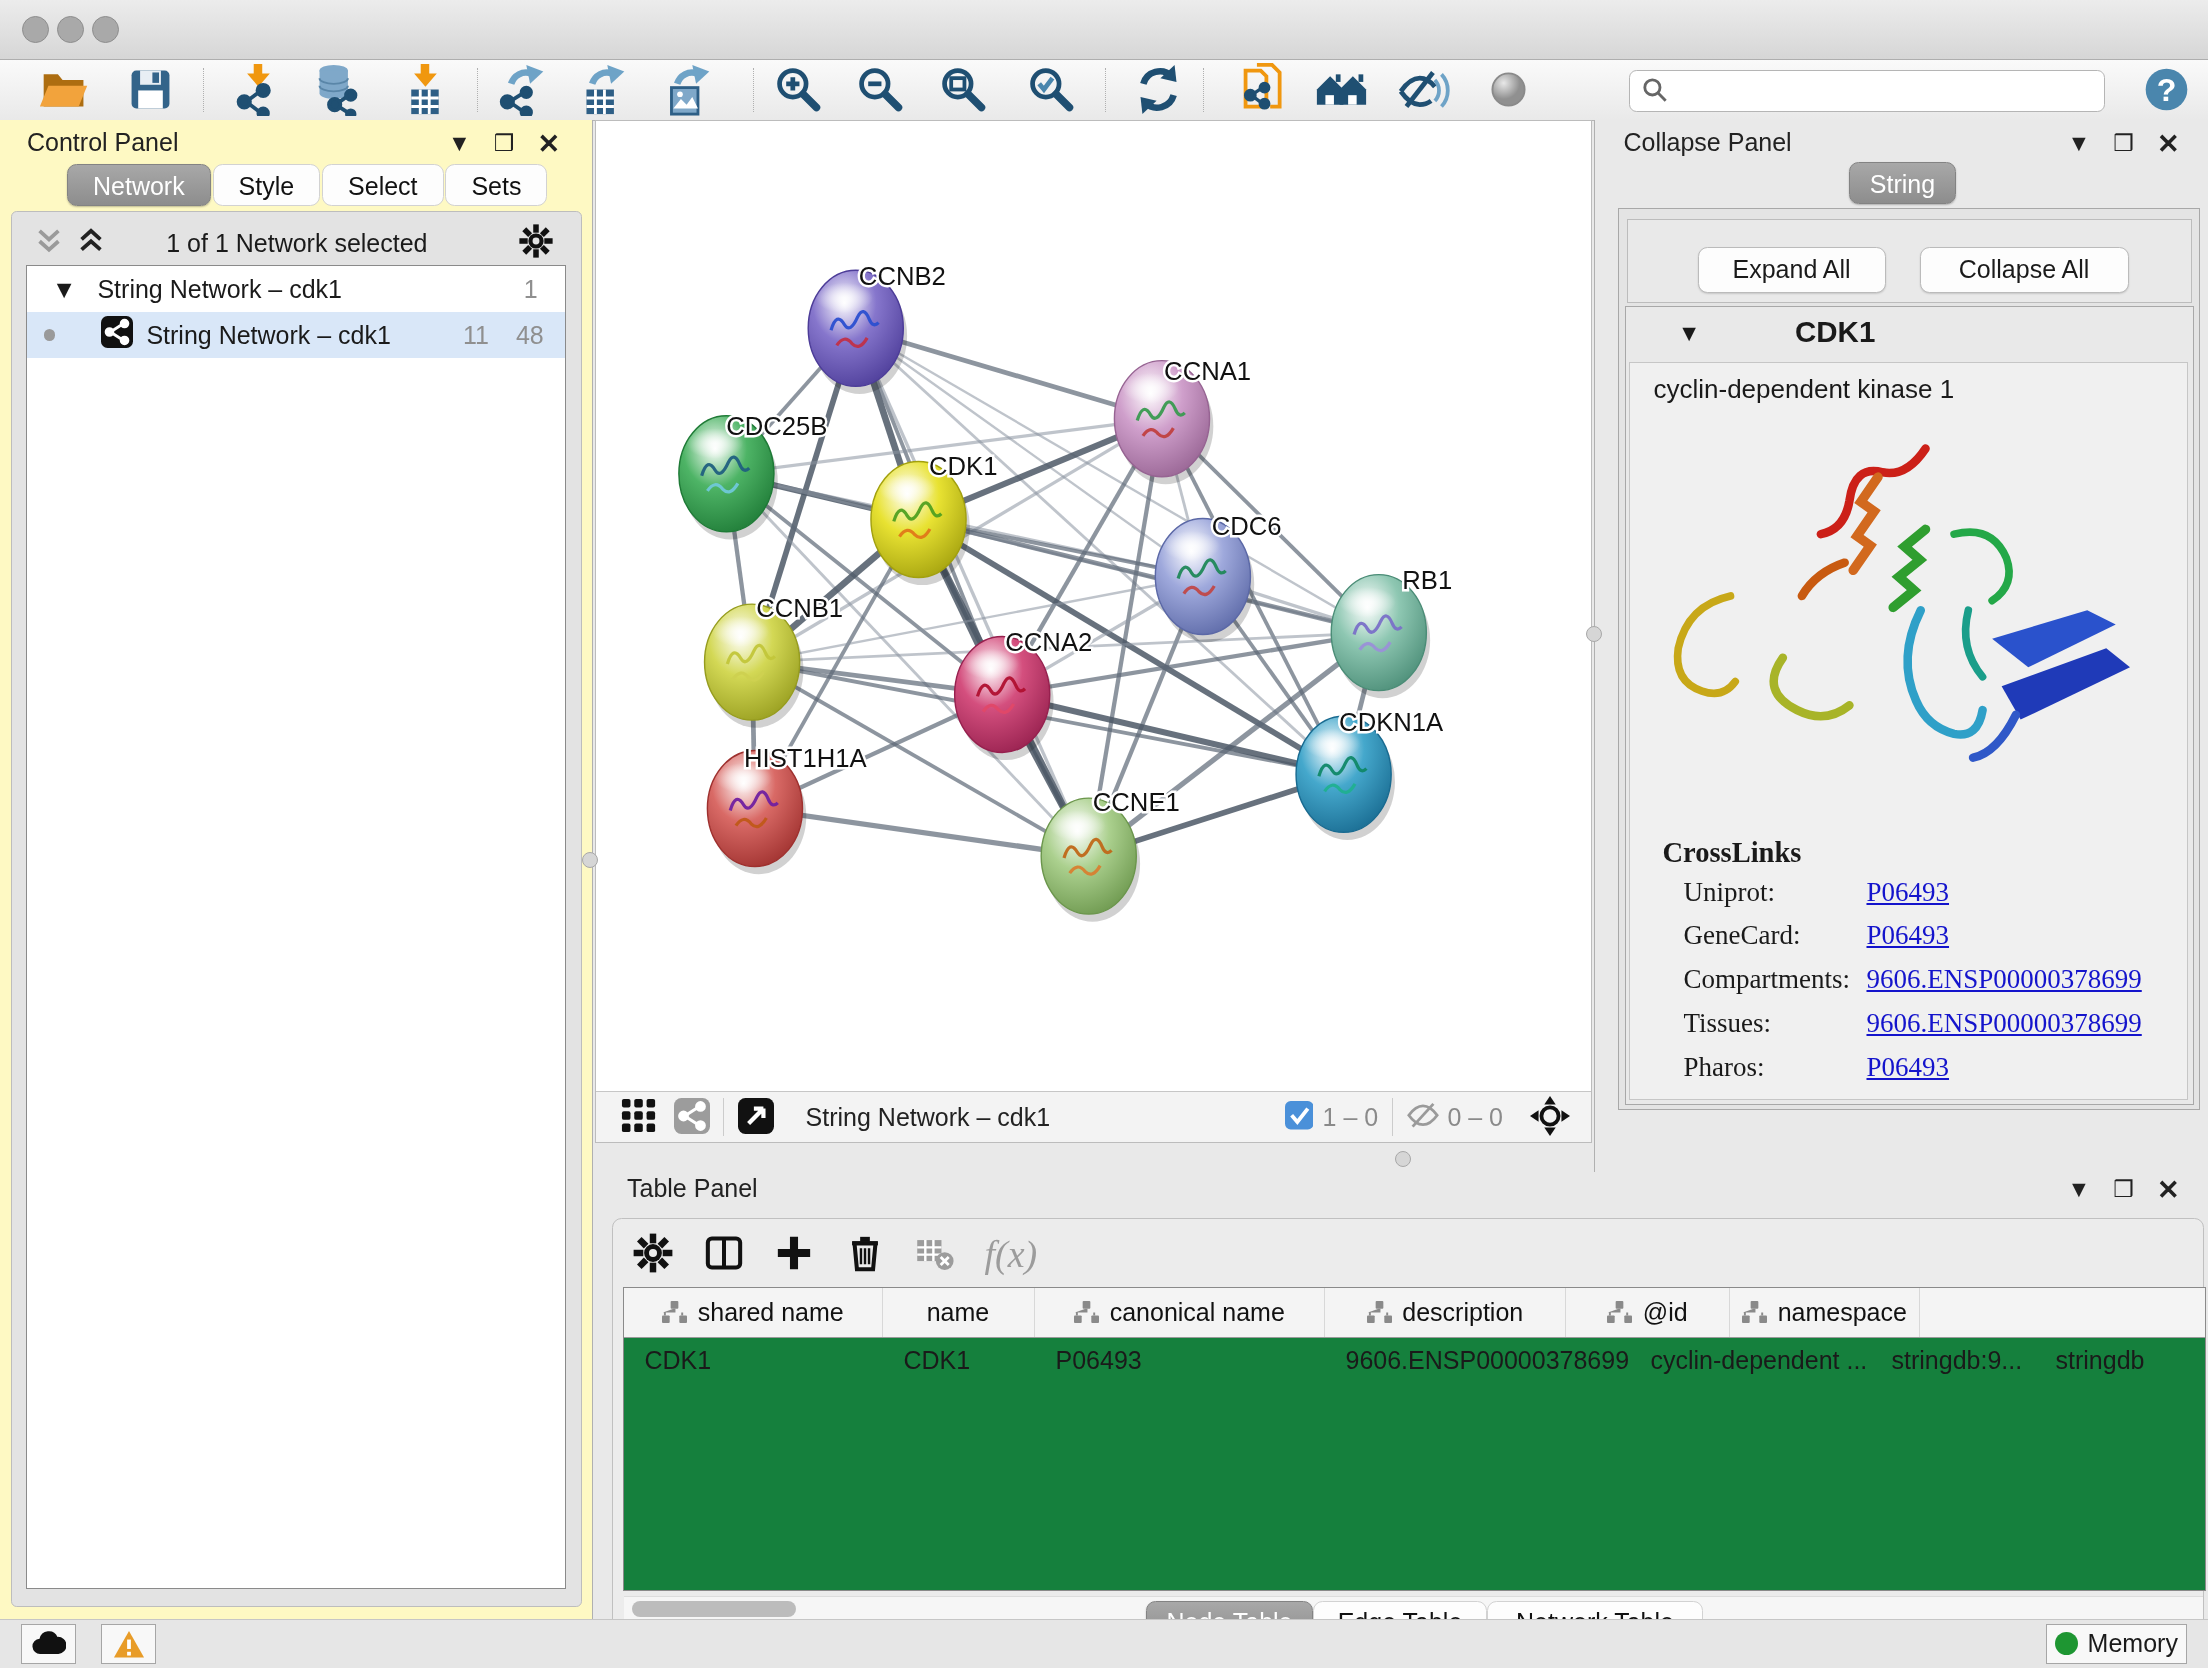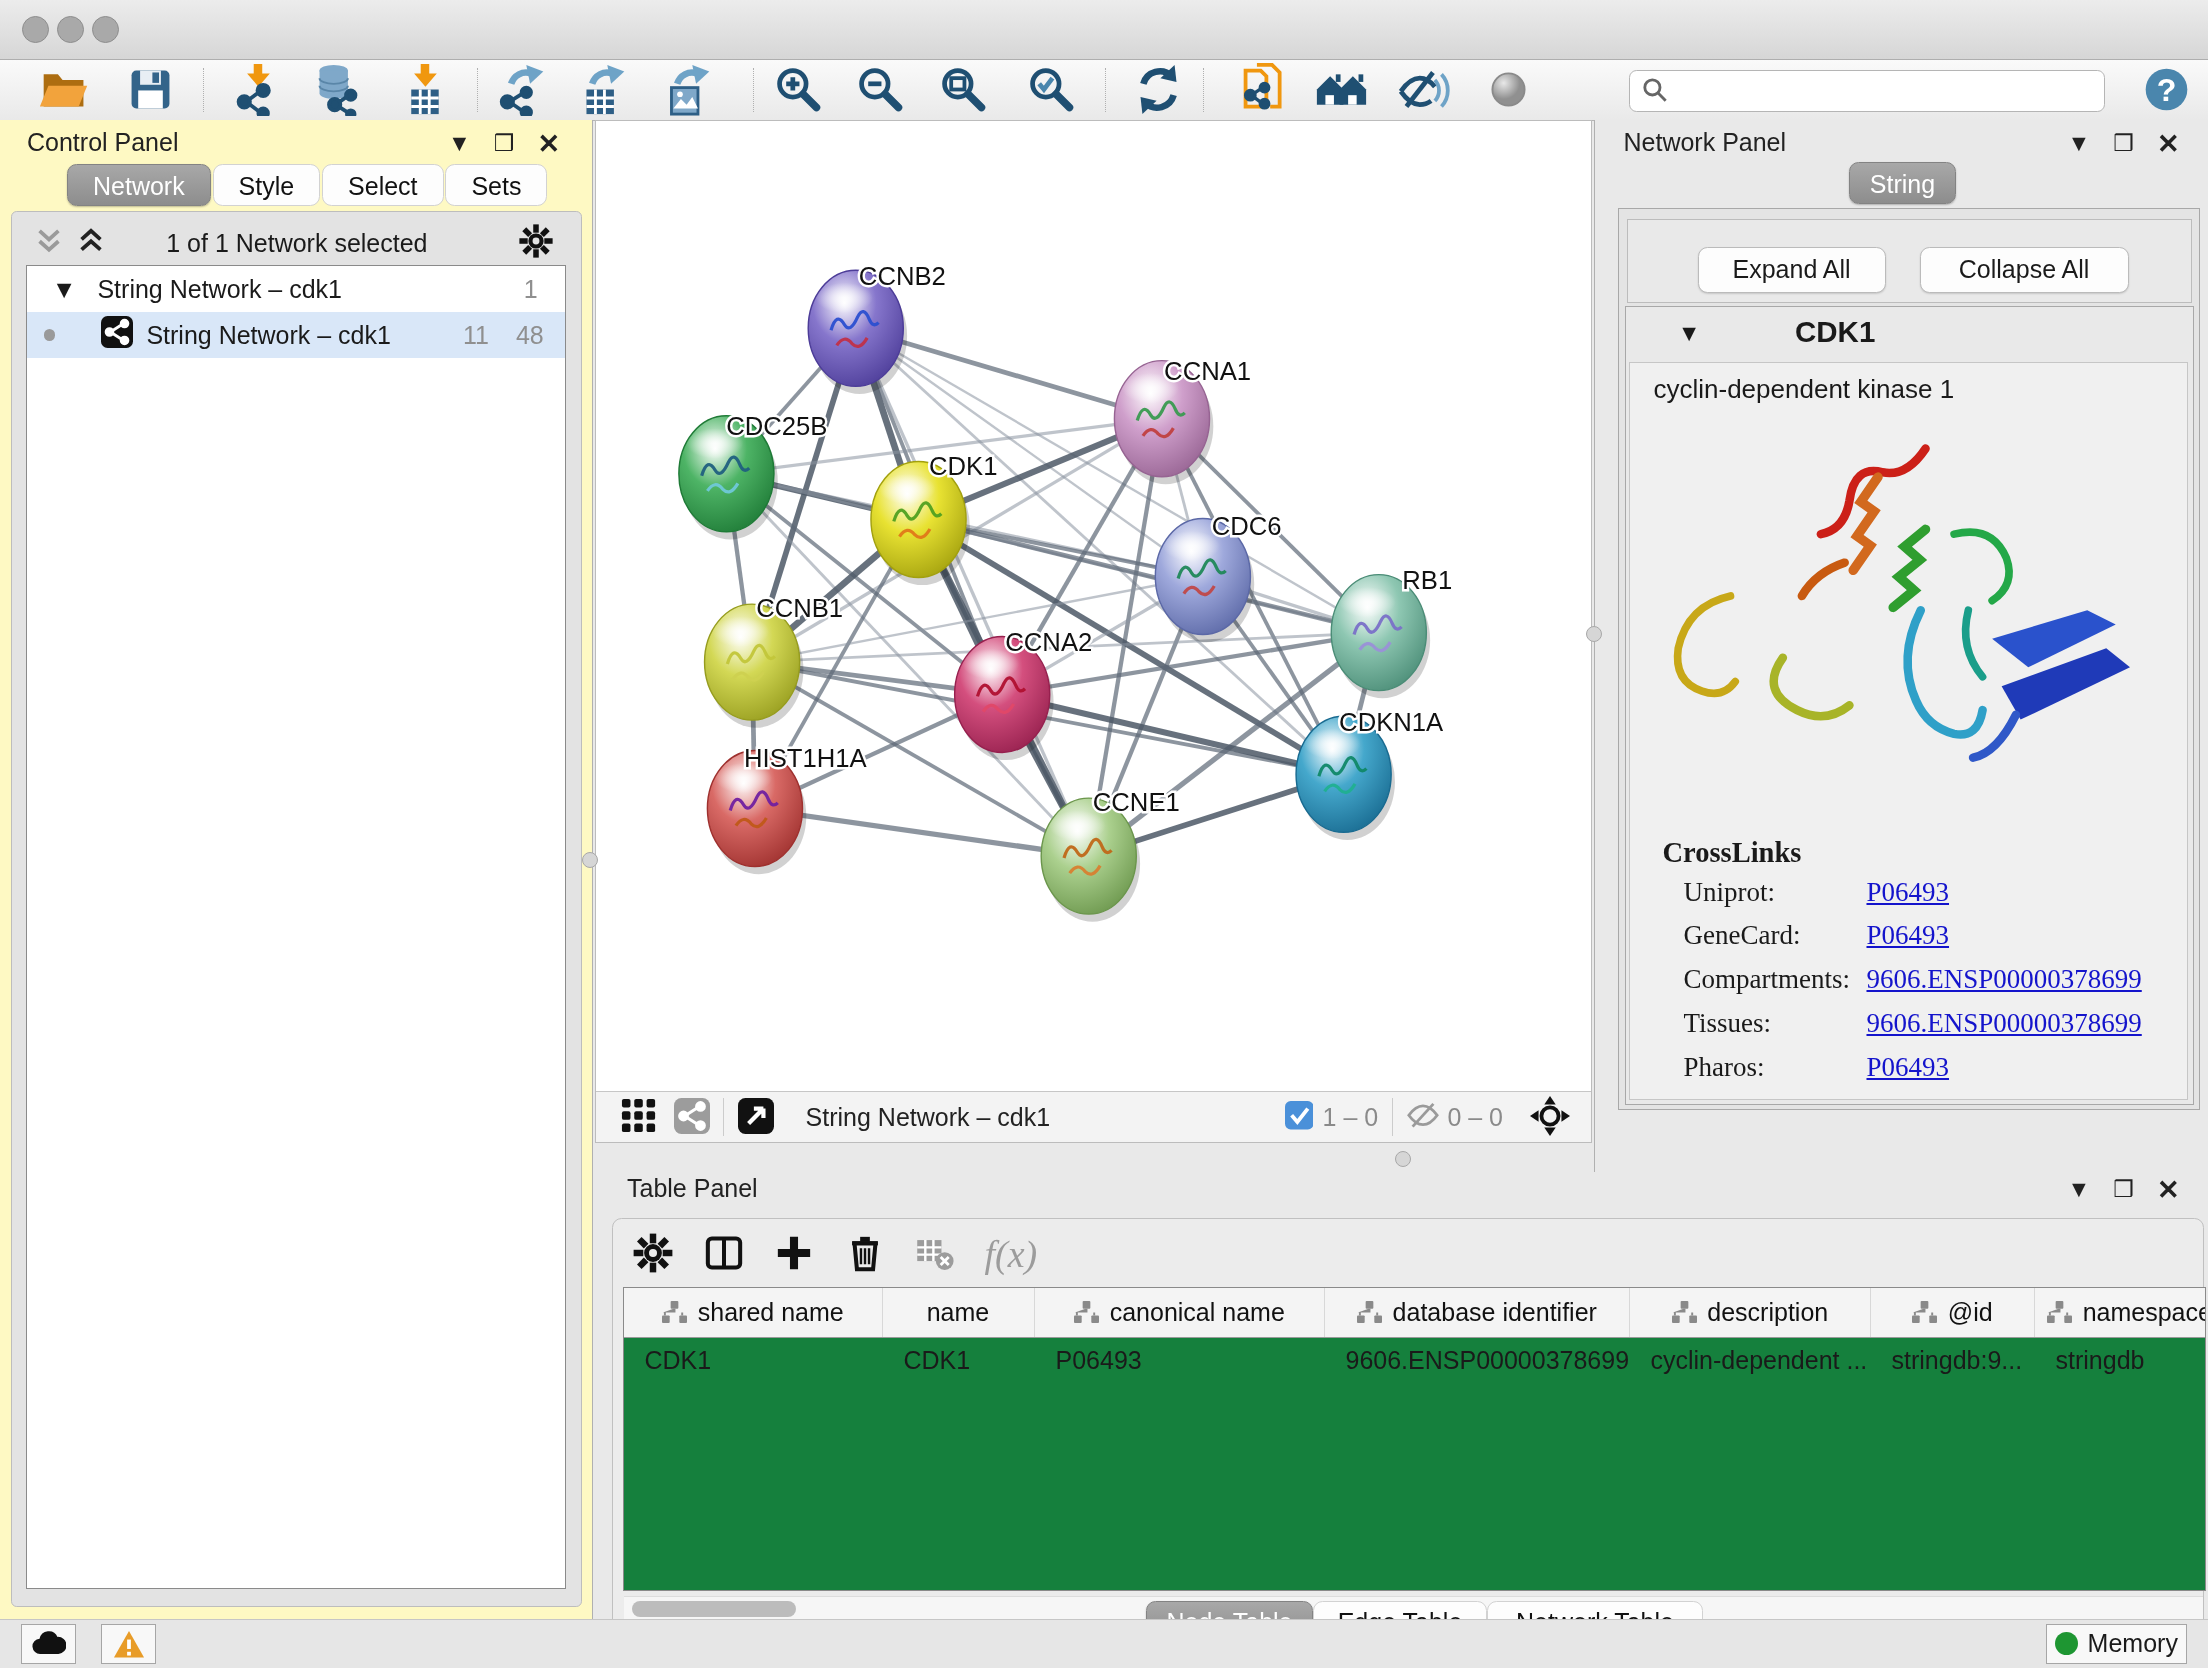--- a/index.html
+++ b/index.html
@@ -565,21 +565,21 @@
           </g>
         </svg></span>
   </div>
 </div>
 <div id="splitter-h" class="abs"></div>
 <div class="knob abs" style="left:582px;top:852px"></div>
 <div class="knob abs" style="left:1586px;top:626px"></div>
 <div class="knob abs" style="left:1395px;top:1151px"></div>
 
 <div id="results-panel" class="abs">
-  <div class="abs panel-head" style="left:28.5px;top:7.6px">Network Panel</div>
+  <div class="abs panel-head" style="left:28.5px;top:7.6px">Collapse Panel</div>
   <div class="abs win-btns" style="right:28.5px;top:7.6px">
     <span>▼</span>
     <span>❒</span>
     <span class="x">✕</span>
   </div>
   <div class="abs tab tab-on" style="left:254px;top:42px;width:107px">String</div>
   <div id="rp-outer" class="abs">
     <div id="rp-btnbox" class="abs">
       <div class="rp-btn abs" style="left:70px;top:27px;width:186px">Expand All</div>
       <div class="rp-btn abs" style="left:292px;top:27px;width:207px">Collapse All</div>
@@ -692,31 +692,20 @@
             <svg width="27" height="25" viewBox="0 0 28 26">
               <g fill="#8a8a8a">
                 <rect x="10" y="1" width="8" height="8" rx="1"></rect>
                 <rect x="1" y="16" width="8" height="8" rx="1"></rect>
                 <rect x="19" y="16" width="8" height="8" rx="1"></rect>
                 <path d="M13 9h2v4h-10v3h-2v-3h-1zM13 13h10v3h-2v-3z"></path>
               </g>
             </svg>
             <span>canonical name</span>
           </div>
-          <div class="th" style="width: 305px;">
-            <svg width="27" height="25" viewBox="0 0 28 26">
-              <g fill="#8a8a8a">
-                <rect x="10" y="1" width="8" height="8" rx="1"></rect>
-                <rect x="1" y="16" width="8" height="8" rx="1"></rect>
-                <rect x="19" y="16" width="8" height="8" rx="1"></rect>
-                <path d="M13 9h2v4h-10v3h-2v-3h-1zM13 13h10v3h-2v-3z"></path>
-              </g>
-            </svg>
-            <span>database identifier</span>
-          </div>
           <div class="th" style="width: 241px;">
             <svg width="27" height="25" viewBox="0 0 28 26">
               <g fill="#8a8a8a">
                 <rect x="10" y="1" width="8" height="8" rx="1"></rect>
                 <rect x="1" y="16" width="8" height="8" rx="1"></rect>
                 <rect x="19" y="16" width="8" height="8" rx="1"></rect>
                 <path d="M13 9h2v4h-10v3h-2v-3h-1zM13 13h10v3h-2v-3z"></path>
               </g>
             </svg>
             <span>description</span>

